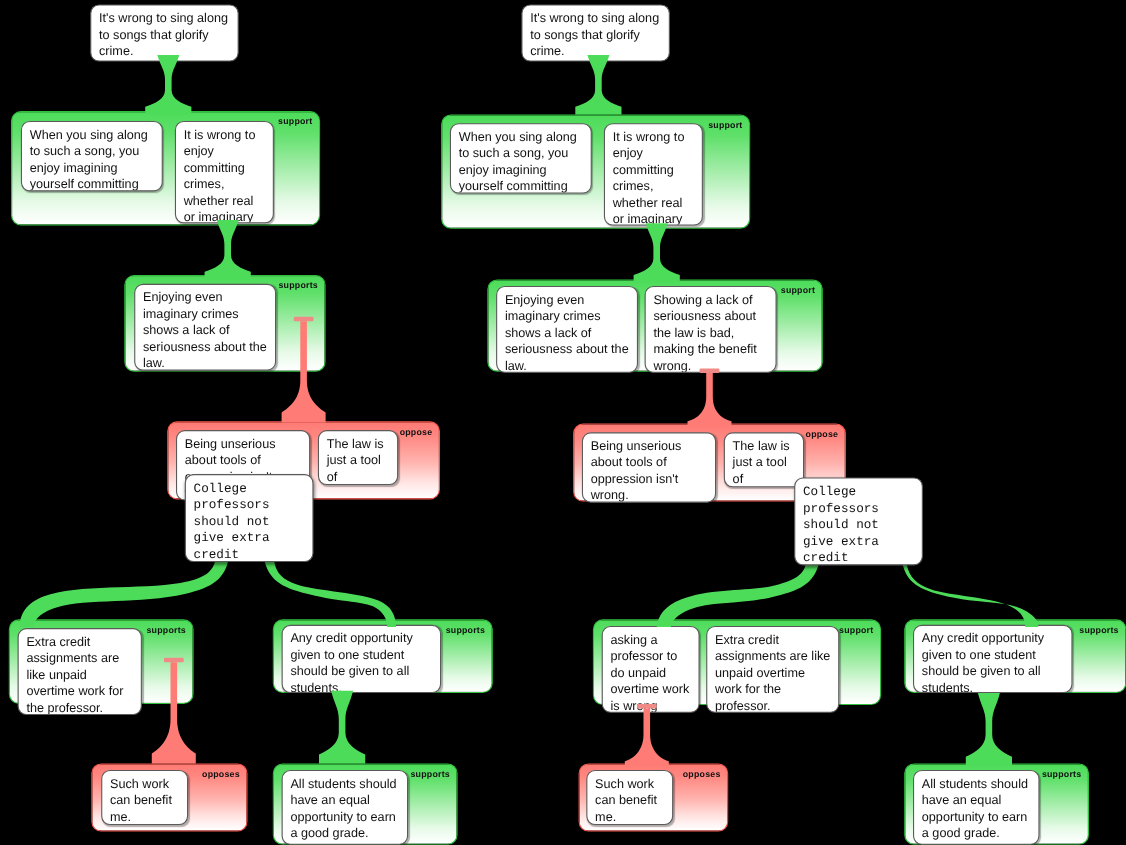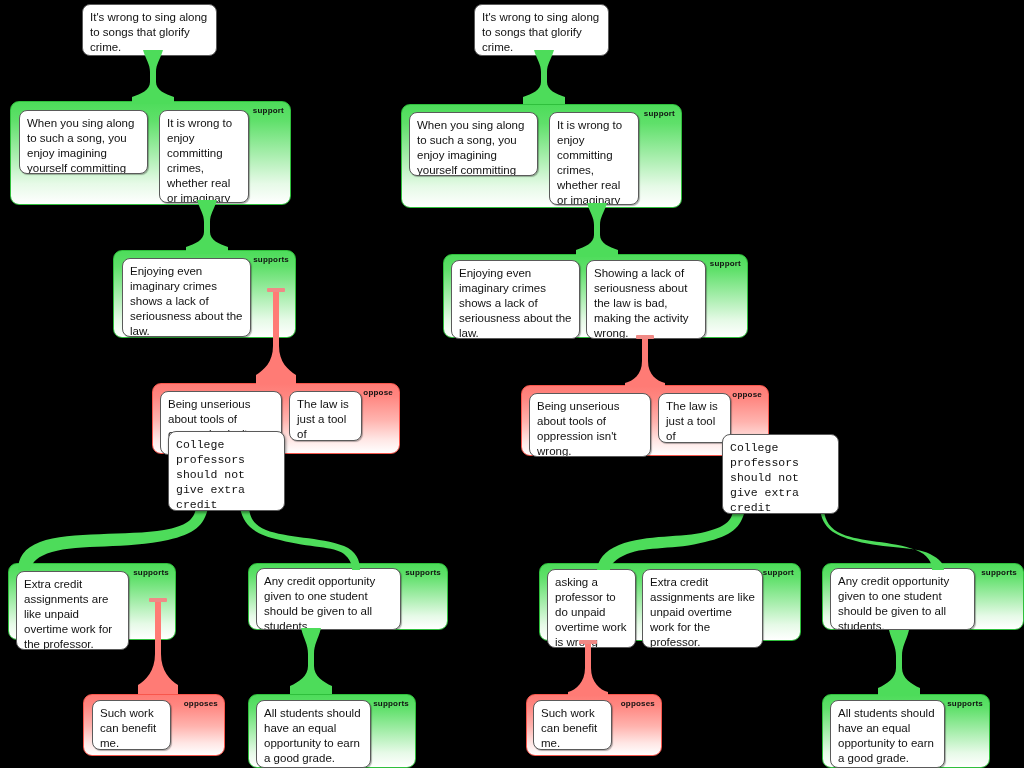--- a/index.html
+++ b/index.html
@@ -181,21 +181,21 @@
   <div class="group support" style="left:401px;top:104px;width:281px;height:104px;">
     <span class="group-label">support</span>
   </div>
   <div class="card" style="left:409px;top:112px;width:129px;height:64px;">When you sing along to such a song, you enjoy imagining yourself committing crimes.</div>
   <div class="card" style="left:549px;top:112px;width:90px;height:93px;">It is wrong to enjoy committing crimes, whether real or imaginary</div>
 
   <div class="group support" style="left:443px;top:254px;width:305px;height:84px;">
     <span class="group-label">support</span>
   </div>
   <div class="card" style="left:451px;top:260px;width:129px;height:79px;">Enjoying even imaginary crimes shows a lack of seriousness about the law.</div>
-  <div class="card" style="left:586px;top:260px;width:120px;height:79px;">Showing a lack of seriousness about the law is bad, making the activity wrong.</div>
+  <div class="card" style="left:586px;top:260px;width:120px;height:79px;">Showing a lack of seriousness about the law is bad, making the benefit wrong.</div>
 
   <div class="group oppose" style="left:521px;top:385px;width:248px;height:71px;">
     <span class="group-label">oppose</span>
   </div>
   <div class="card" style="left:529px;top:393px;width:122px;height:64px;">Being unserious about tools of oppression isn't wrong.</div>
   <div class="card" style="left:658px;top:393px;width:73px;height:50px;">The law is just a tool of oppression.</div>
 
   <div class="card float" style="left:722px;top:434px;width:117px;height:80px;">College professors should not give extra credit assignments to individual students.</div>
 
   <div class="group support" style="left:539px;top:563px;width:262px;height:78px;">

